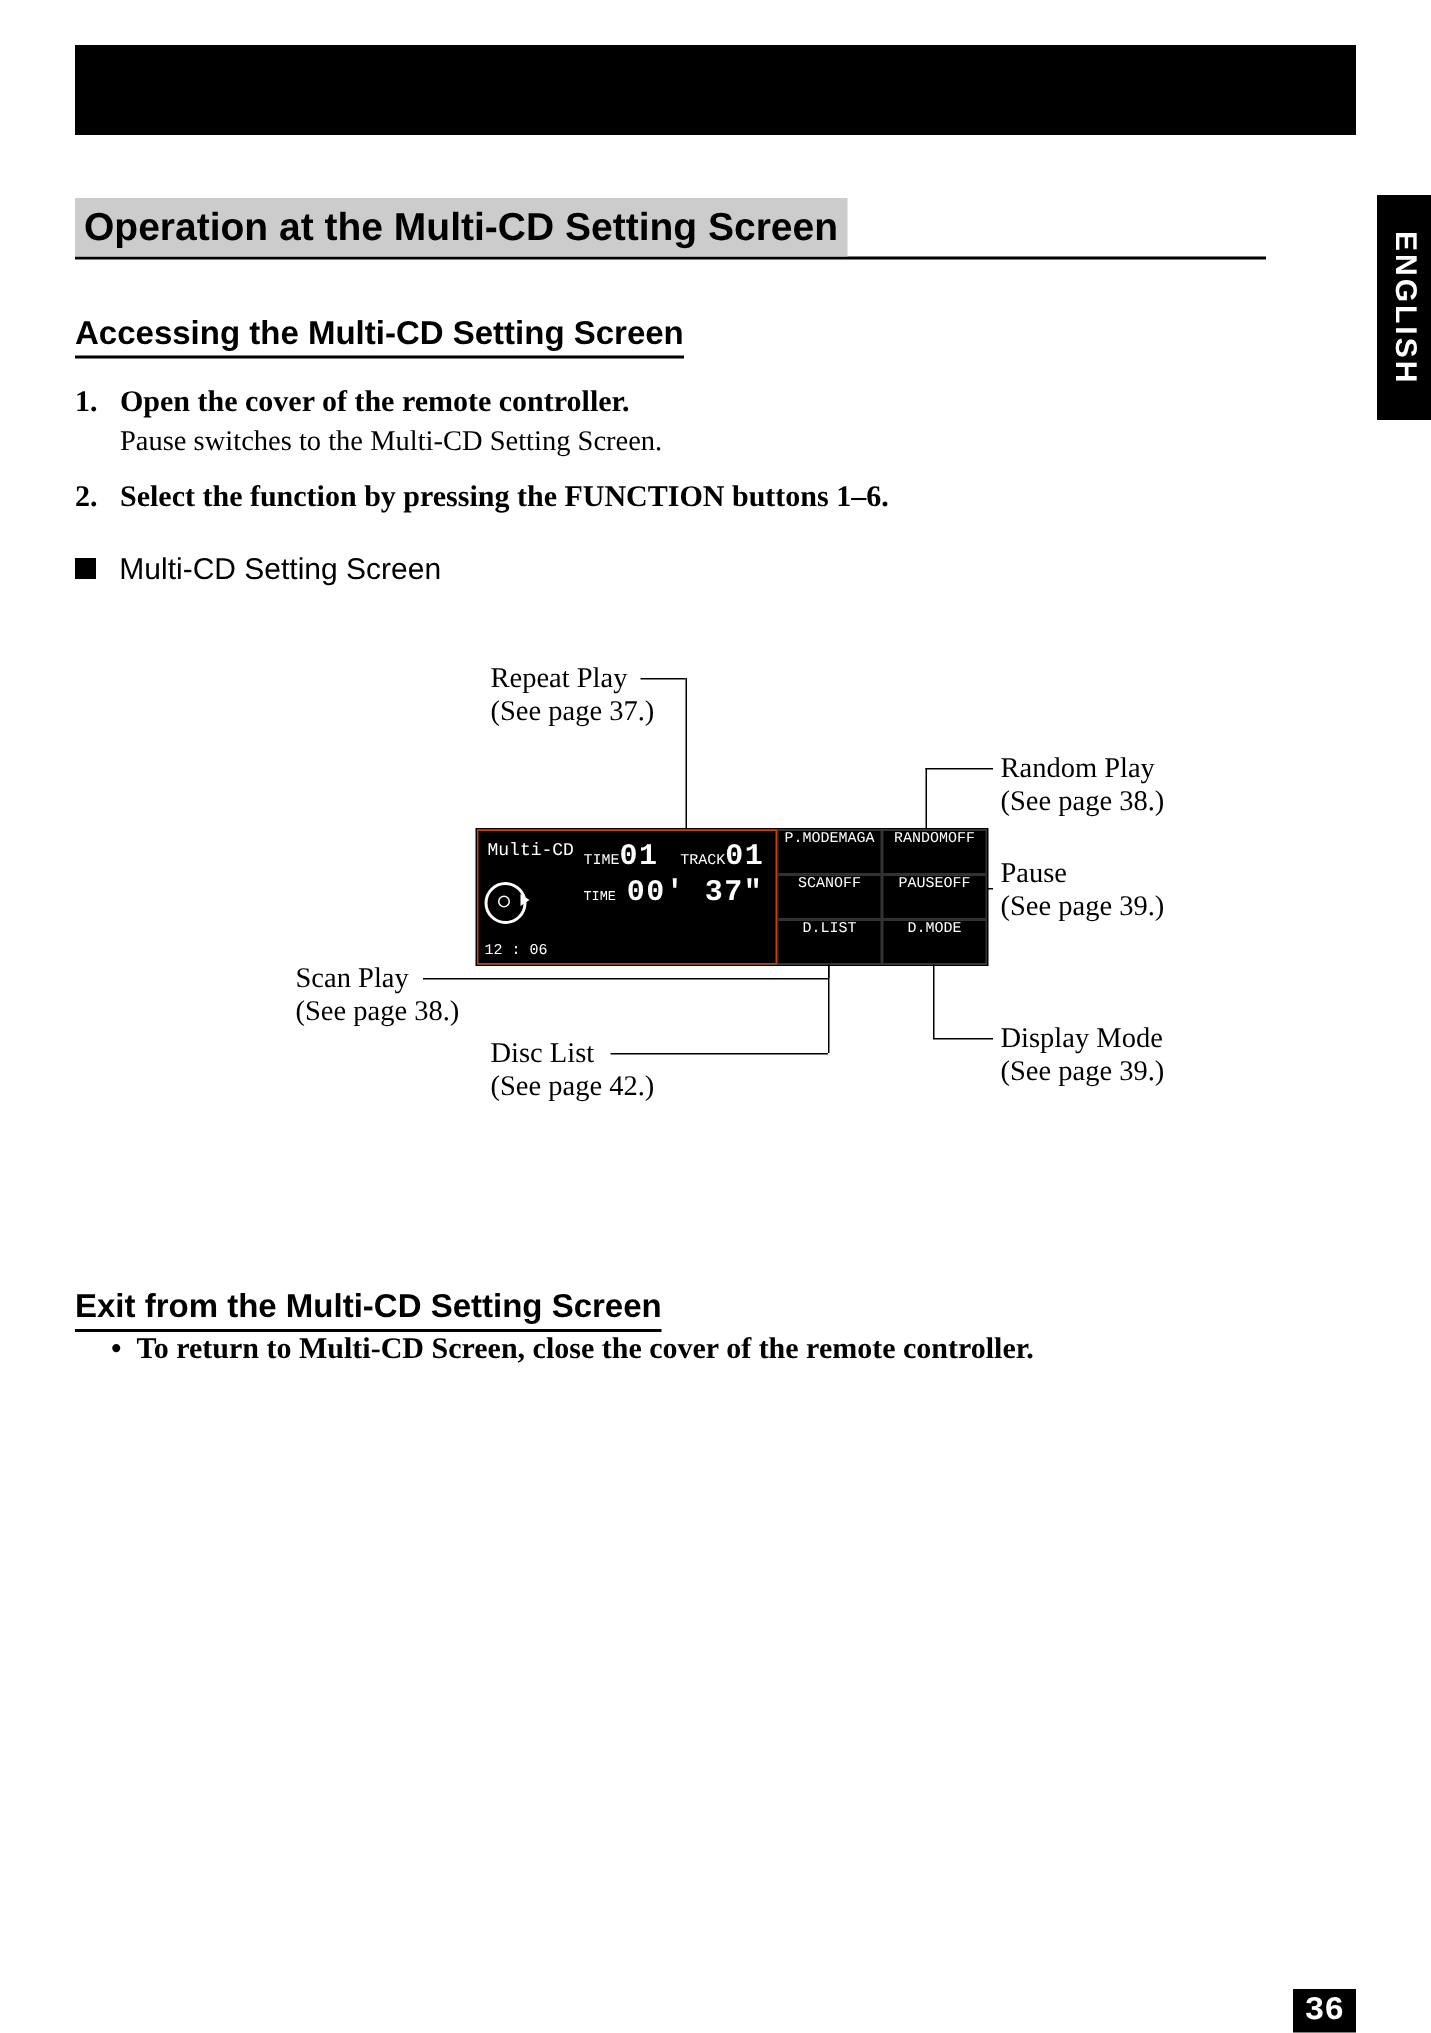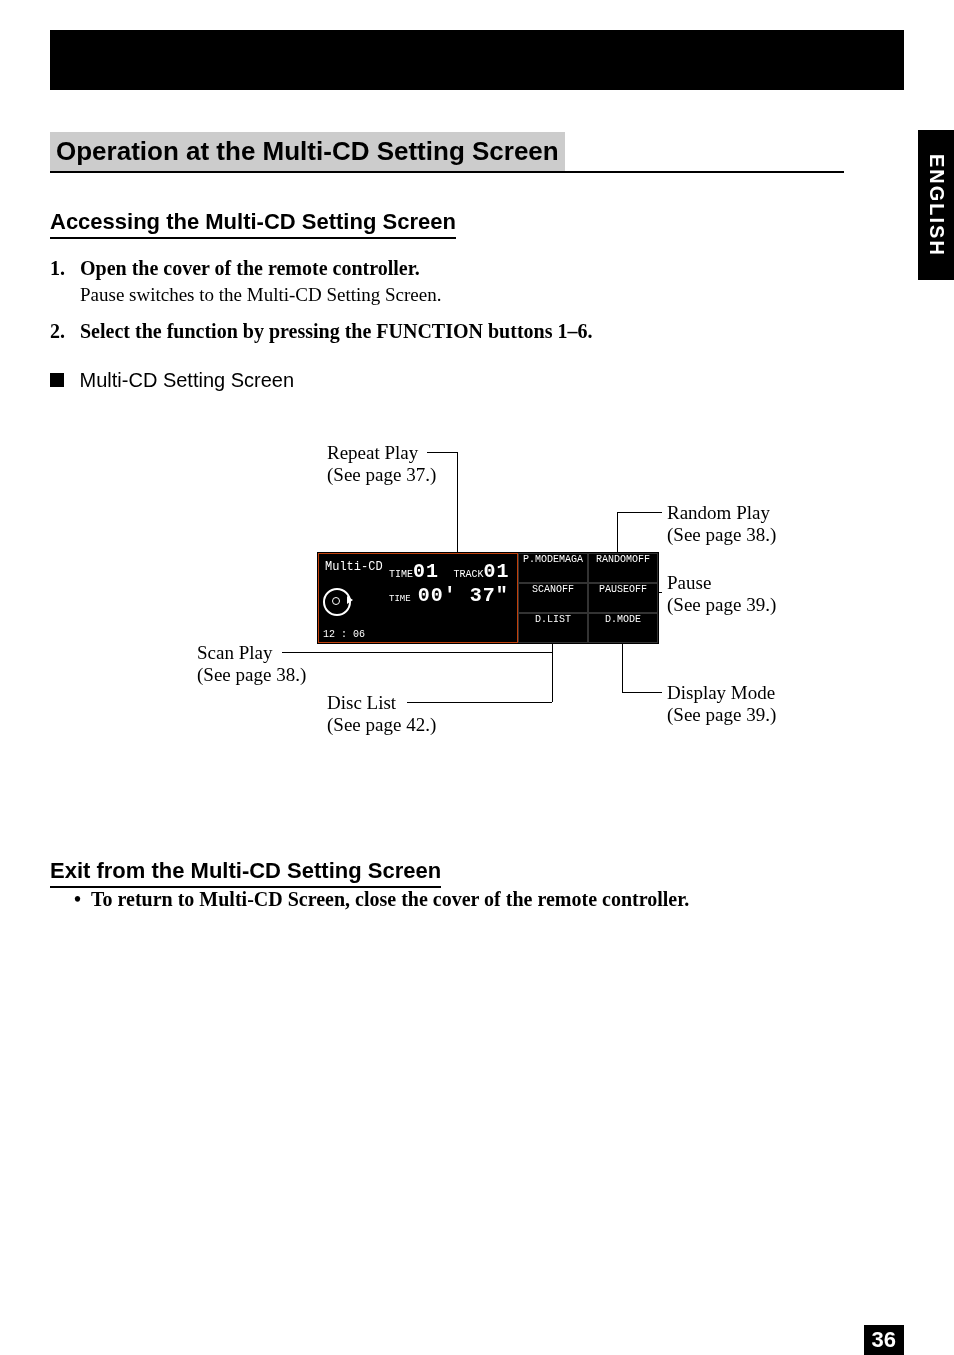--- a/index.html
+++ b/index.html
@@ -172,21 +172,21 @@
   .bullet-item::before {
     content: "•";
     margin-right: 10px;
   }
   .pg-box {
     position: absolute;
     right: 50px;
     bottom: 30px;
     background: #000;
     color:#fff;
-    font-family: Liberation Sans, sans-serif;
+    font-family: Liberation Mono, monospace;
     font-weight: bold;
     font-size: 22px;
     padding: 2px 8px;
   }
   .page-wrap {
     position: relative;
     height: 1355px;
     width: 954px;
   }
   .disc-icon {

